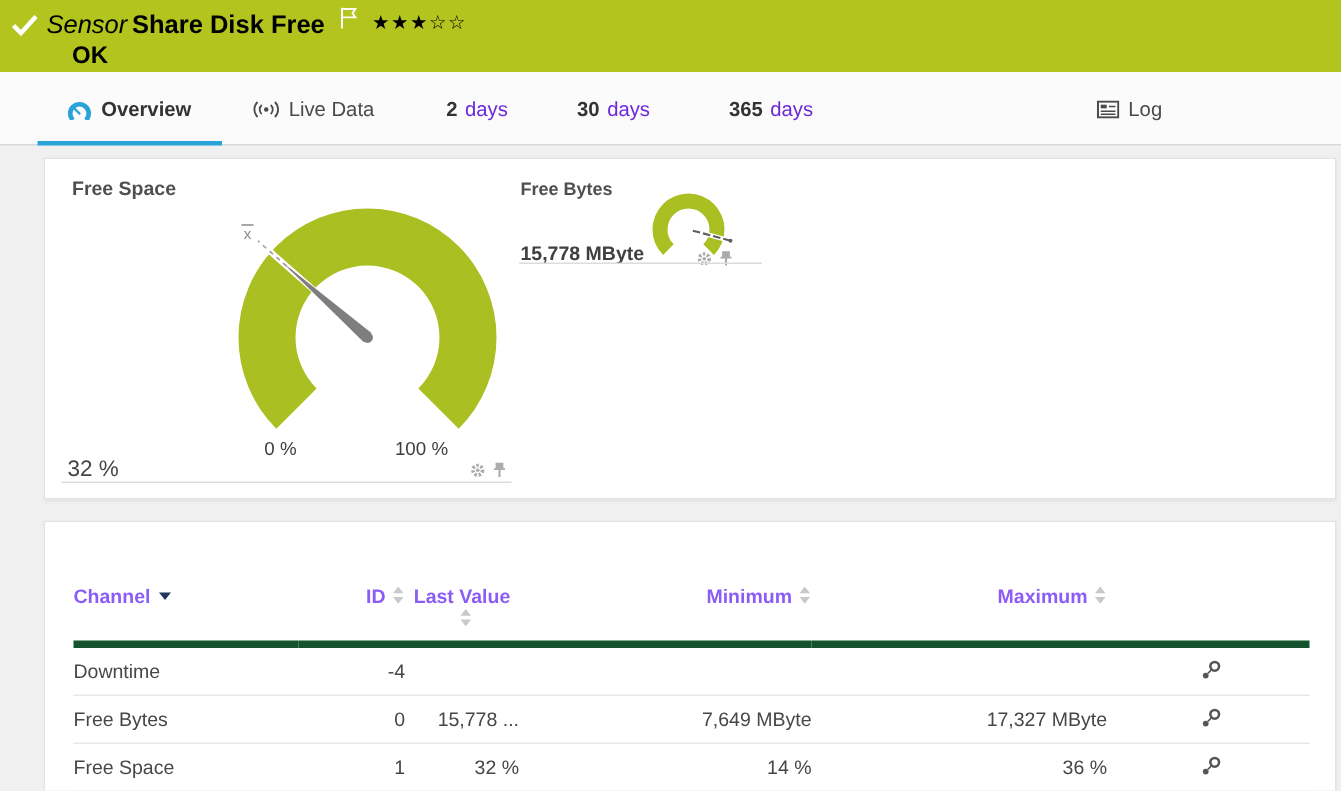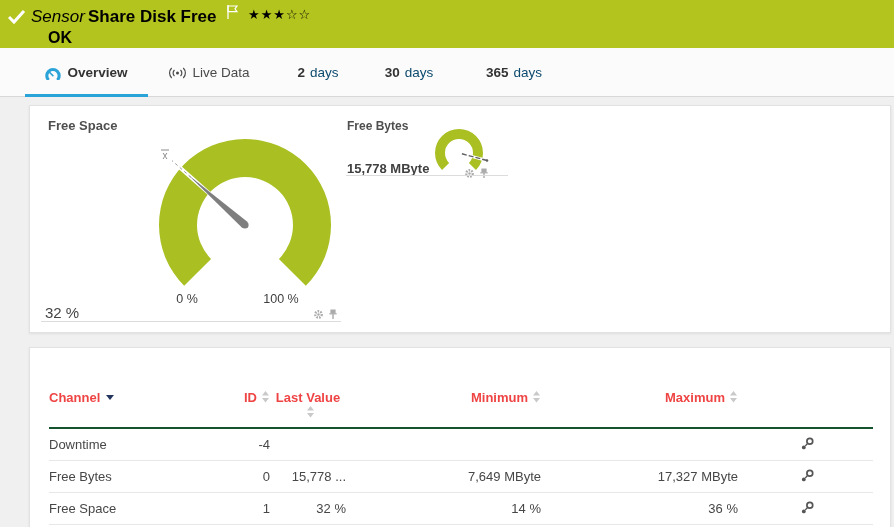--- a/index.html
+++ b/index.html
@@ -26,21 +26,21 @@
     background:#fbfbfb;border-bottom:1px solid #d8d8d8;box-sizing:border-box;
   }
   .tab{
     position:absolute;top:0;height:49px;display:flex;align-items:center;
     transform:translateX(-50%);white-space:nowrap;cursor:pointer;
     font-size:13.5px;color:#4a4a4a;
   }
   .tab .ticon{margin-right:6px;display:inline-flex;}
   .tab.active{font-weight:bold;color:#333;justify-content:center;}
   .tab .num{font-weight:bold;color:#333;margin-right:5px;}
-  .tab .unit{color:#0c4a6e;}
+  .tab .unit{color:#6d28d9;}
   .tab-underline{position:absolute;left:25px;top:46px;width:123px;height:3px;background:#2aa3d9;}
   
   .panel{
     position:absolute;left:29px;width:862px;background:#fff;
     border:1px solid #e2e2e2;box-sizing:border-box;
     box-shadow:0 1px 2px rgba(0,0,0,0.08);
   }
   .panel.gauges{top:105px;height:228px;}
   .panel.table-panel{top:347px;height:185px;}
   
@@ -57,21 +57,21 @@
   .tile-divider{position:absolute;height:1px;background:#dcdcdc;}
   .fs-div{left:11px;top:215px;width:300px;}
   .fb-div{left:316px;top:69px;width:162px;}
   .tile-icons{position:absolute;display:flex;gap:4px;cursor:pointer;}
   .fs-icons{left:283px;top:200px;}
   .fb-icons{left:434px;top:59px;}
   
   table.channels{border-collapse:collapse;table-layout:fixed;width:824px;margin-left:19px;}
   table.channels th{
     vertical-align:top;padding:42px 0 6px 0;font-size:13px;line-height:15px;
-    font-weight:bold;color:#ef4444;border-bottom:2px solid #14532d;cursor:pointer;
+    font-weight:bold;color:#8b5cf6;border-bottom:5px solid #14532d;cursor:pointer;
   }
   table.channels td{
     height:31px;font-size:13px;color:#474747;
     border-bottom:1px solid #e7e7e7;padding:0;
   }
   .col-channel{text-align:left;}
   td.col-channel{padding-left:10px;}
   th.col-channel{padding-left:10px;}
   .col-right{text-align:right;}
   .col-last-h{text-align:center;}
@@ -128,20 +128,32 @@
     <span class="num">2</span>
     <span class="unit">days</span>
   </div>
   <div class="tab" style="left:409px">
     <span class="num">30</span>
     <span class="unit">days</span>
   </div>
   <div class="tab" style="left:514px">
     <span class="num">365</span>
     <span class="unit">days</span>
+  </div>
+  <div class="tab" style="left:753px">
+    <span class="ticon">
+      <svg width="15" height="12" viewBox="0 0 15 12">
+        <rect x="0.7" y="0.7" width="13.6" height="10.6" fill="none" stroke="#4a4a4a" stroke-width="1.4"></rect>
+        <rect x="2.6" y="2.8" width="4" height="2.4" fill="#4a4a4a"></rect>
+        <line x1="8" y1="4" x2="12.4" y2="4" stroke="#4a4a4a" stroke-width="1"></line>
+        <line x1="2.6" y1="7.2" x2="12.4" y2="7.2" stroke="#4a4a4a" stroke-width="1"></line>
+        <line x1="2.6" y1="9.2" x2="12.4" y2="9.2" stroke="#4a4a4a" stroke-width="1"></line>
+      </svg>
+    </span>
+    <span>Log</span>
   </div>
   <div class="tab-underline"></div>
 </div>
 
 <div class="panel gauges">
 
   <div class="tile-title fs-title">Free Space</div>
   <svg class="gauge-big" width="210" height="170" viewBox="-105 -105 210 170">
     <path d="M -60.81 60.81 A 86 86 0 1 1 60.81 60.81 L 33.94 33.94 A 48 48 0 1 0 -33.94 33.94 Z" fill="#a9bf22"></path>
     <line x1="-31.5" y1="-27.8" x2="-70.5" y2="-62.2" stroke="#ffffff" stroke-width="4"></line>

